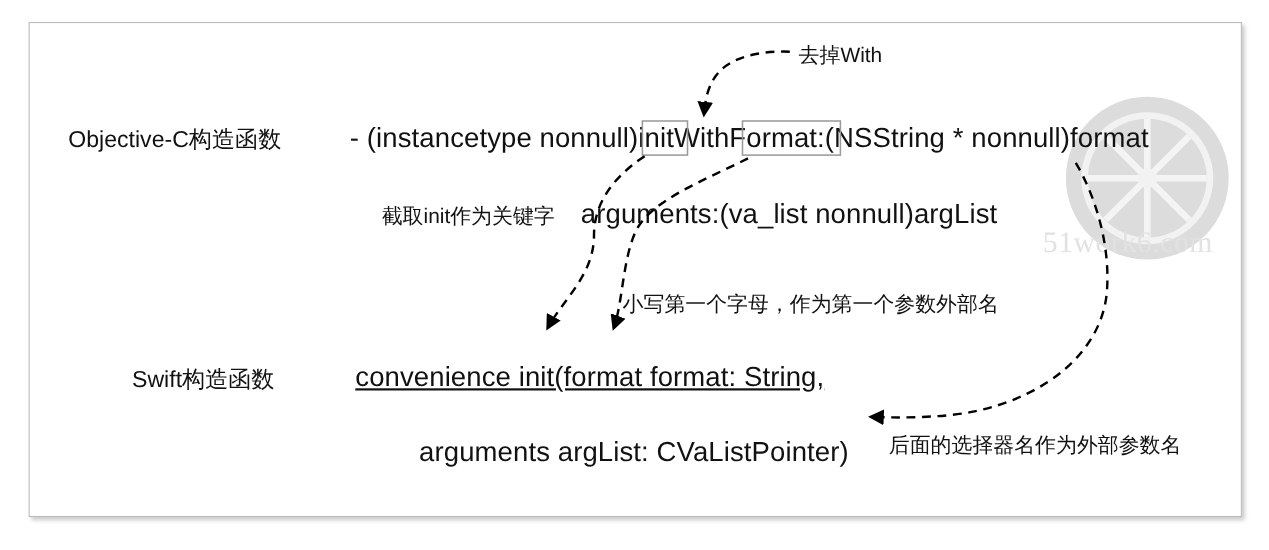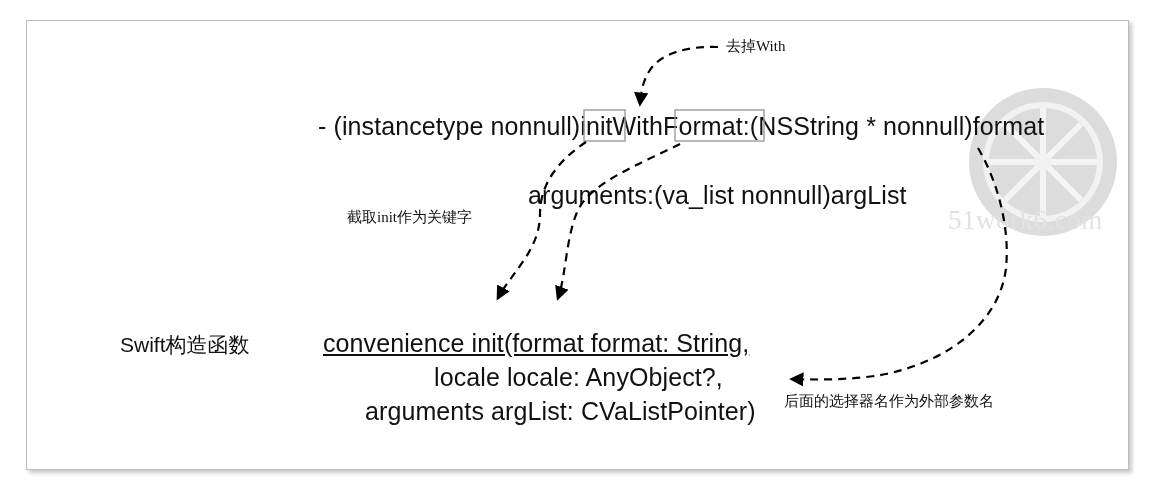--- a/index.html
+++ b/index.html
@@ -67,38 +67,37 @@
     white-space: nowrap;
   }
   .row-label {
     font-size: 21px;
   }
   .code {
     font-size: 25px;
     letter-spacing: 0.1px;
   }
   .anno {
-    font-size: 15px;
-    font-family: Liberation Serif, serif;
+    font-size: 19px;
   }
   #oc-label   { left: 62px;  top: 113px; }
   #sw-label   { left: 120px; top: 331px; text-align: center; }
 
   #oc-l1 { left: 318px; top: 112px; }
   #oc-l2 { left: 598px; top: 146px; }
   #oc-l3 { left: 528px; top: 181px; }
 
   #sw-l1 { left: 323px; top: 329px; text-decoration: underline; }
   #sw-l2 { left: 434px; top: 363px; }
-  #sw-l3 { left: 365px; top: 397px; }
+  #sw-l3 { left: 381px; top: 397px; }
 
   #anno-1 { left: 726px; top: 37px;  }
-  #anno-2 { left: 347px; top: 208px; }
+  #anno-2 { left: 347px; top: 184px; }
   #anno-3 { left: 566px; top: 264px; }
-  #anno-4 { left: 784px; top: 392px; }
+  #anno-4 { left: 808px; top: 392px; }
 </style>
 </head>
 <body>
 
 <div id="canvas">
 
   <div id="panel"></div>
 
   <svg id="watermark" viewBox="0 0 166 160">
     <circle cx="83" cy="80" r="74" fill="#dcdcdc"></circle>
@@ -107,31 +106,32 @@
     <g stroke="#f4f4f4" stroke-width="6">
       <line x1="83" y1="26" x2="83" y2="134"></line>
       <line x1="29" y1="80" x2="137" y2="80"></line>
       <line x1="45" y1="42" x2="121" y2="118"></line>
       <line x1="121" y1="42" x2="45" y2="118"></line>
     </g>
     <circle cx="83" cy="80" r="9" fill="#f2f2f2"></circle>
   </svg>
   <div id="wm-text">51work6.com</div>
 
+  <div class="lbl row-label" id="oc-label">Objective-C构造函数</div>
   <div class="lbl row-label" id="sw-label">Swift构造函数</div>
 
   <div class="lbl code" id="oc-l1">- (instancetype nonnull)initWithFormat:(NSString * nonnull)format</div>
   <div class="lbl code" id="oc-l3">arguments:(va_list nonnull)argList</div>
 
   <div class="lbl code" id="sw-l1">convenience init(format format: String,</div>
-  <div class="lbl code" id="sw-l2">locale locale: AnyObject?,</div>
   <div class="lbl code" id="sw-l3">arguments argList: CVaListPointer)</div>
 
   <div class="lbl anno" id="anno-1">去掉With</div>
   <div class="lbl anno" id="anno-2">截取init作为关键字</div>
+  <div class="lbl anno" id="anno-3">小写第一个字母，作为第一个参数外部名</div>
   <div class="lbl anno" id="anno-4">后面的选择器名作为外部参数名</div>
 
   <svg id="overlay" viewBox="0 0 1154 500">
     <defs>
       <marker id="ah" viewBox="0 0 10 10" refX="8" refY="5" markerWidth="6.5" markerHeight="6.5" orient="auto-start-reverse">
         <path d="M 0 0 L 10 5 L 0 10 z" fill="#000000"></path>
       </marker>
     </defs>
 
     <rect x="584" y="110" width="41" height="31" fill="none" stroke="#9a9a9a" stroke-width="1.4"></rect>

